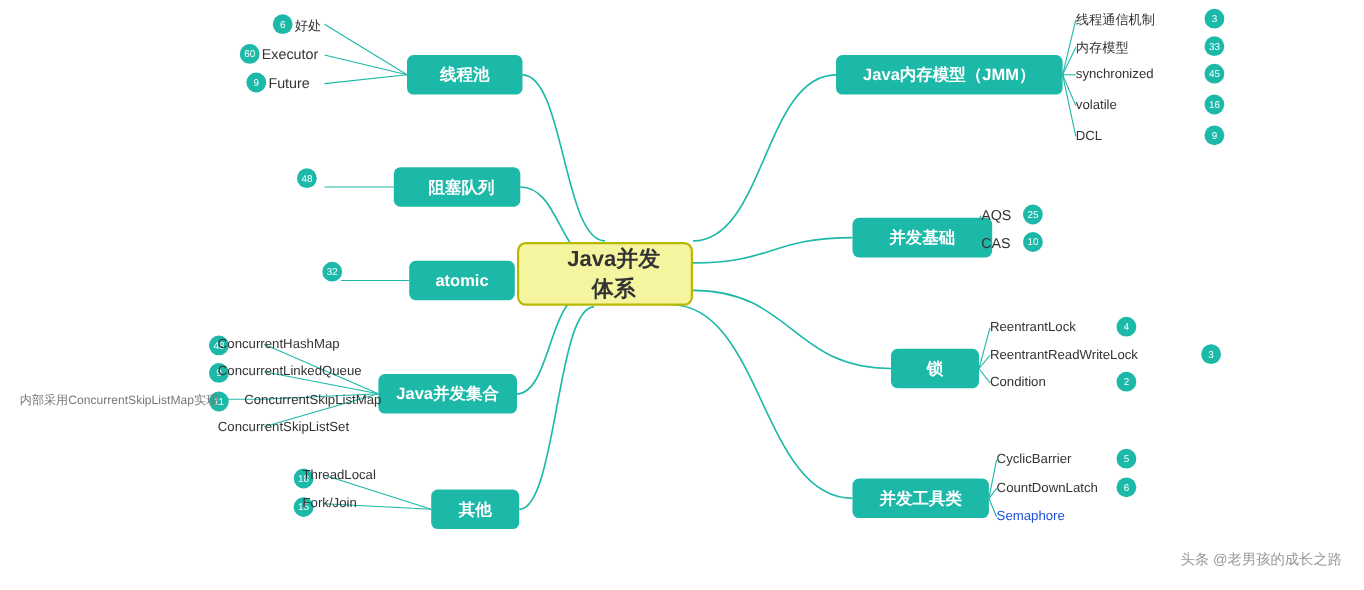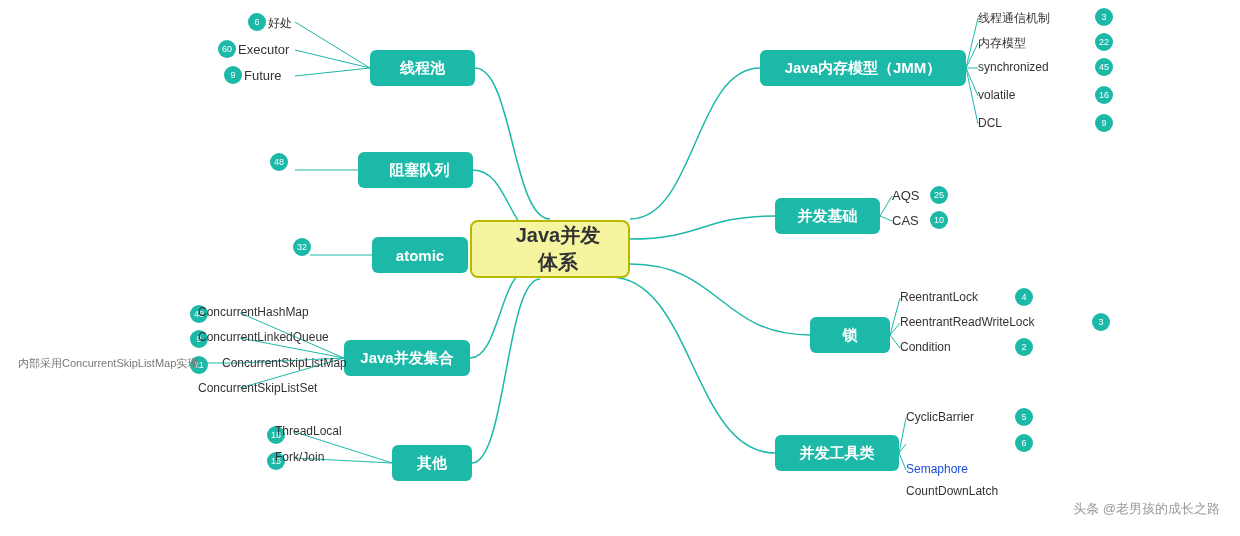--- a/index.html
+++ b/index.html
@@ -191,35 +191,35 @@
 <div class="node node-main" style="left:760px; top:50px; width:206px; height:36px;">
   <span>Java内存模型（JMM）</span>
 </div>
 <div class="node node-sub" style="left:978px; top:10px; font-size:12px; color:#333;">
   <span>线程通信机制</span>
 </div>
 <div class="badge" style="left:1095px; top:8px; font-size:9px;">3</div>
 <div class="node node-sub" style="left:978px; top:35px; font-size:12px; color:#333;">
   <span>内存模型</span>
 </div>
-<div class="badge" style="left:1095px; top:33px; font-size:9px;">22</div>
+<div class="badge" style="left:1095px; top:33px; font-size:9px;">33</div>
 <div class="node node-sub" style="left:978px; top:60px; font-size:12px; color:#333;">
   <span>synchronized</span>
 </div>
 <div class="badge" style="left:1095px; top:58px; font-size:9px;">45</div>
 <div class="node node-sub" style="left:978px; top:88px; font-size:12px; color:#333;">
   <span>volatile</span>
 </div>
 <div class="badge" style="left:1095px; top:86px; font-size:9px;">16</div>
 <div class="node node-sub" style="left:978px; top:116px; font-size:12px; color:#333;">
   <span>DCL</span>
 </div>
 <div class="badge" style="left:1095px; top:114px; font-size:9px;">9</div>
 
-<div class="node node-main" style="left:775px; top:198px; width:105px; height:36px;">
+<div class="node node-main" style="left:775px; top:198px; width:127px; height:36px;">
   <span>并发基础</span>
 </div>
 <div class="node node-sub" style="left:892px; top:188px; font-size:13px; color:#333;">
   <span>AQS</span>
 </div>
 <div class="badge" style="left:930px; top:186px; font-size:9px;">25</div>
 <div class="node node-sub" style="left:892px; top:213px; font-size:13px; color:#333;">
   <span>CAS</span>
 </div>
 <div class="badge" style="left:930px; top:211px; font-size:9px;">10</div>
@@ -240,21 +240,21 @@
 </div>
 <div class="badge" style="left:1015px; top:338px; font-size:9px;">2</div>
 
 <div class="node node-main" style="left:775px; top:435px; width:124px; height:36px;">
   <span>并发工具类</span>
 </div>
 <div class="node node-sub" style="left:906px; top:410px; font-size:12px; color:#333;">
   <span>CyclicBarrier</span>
 </div>
 <div class="badge" style="left:1015px; top:408px; font-size:9px;">5</div>
-<div class="node node-sub" style="left:906px; top:436px; font-size:12px; color:#333;margin-top:48px;">
+<div class="node node-sub" style="left:906px; top:436px; font-size:12px; color:#333;">
   <span>CountDownLatch</span>
 </div>
 <div class="badge" style="left:1015px; top:434px; font-size:9px;">6</div>
 <div class="node node-sub" style="left:906px; top:462px; font-size:12px; color:#1d4ed8;">
   <span>Semaphore</span>
 </div>
 
 <div class="watermark">
   <span>头条 @老男孩的成长之路</span>
 </div>

